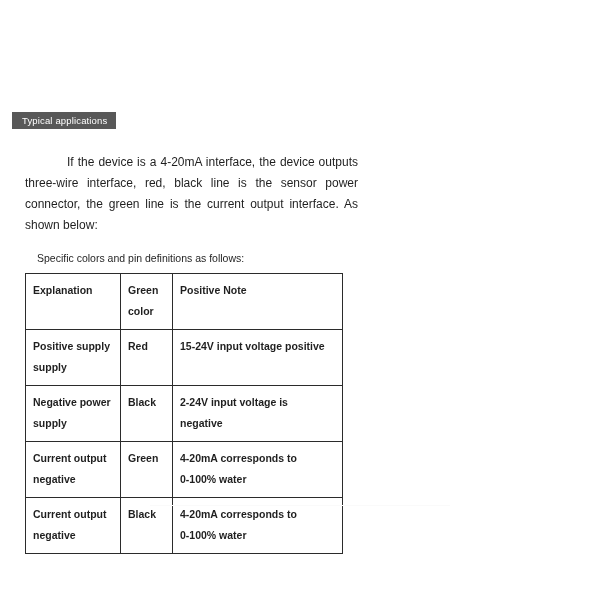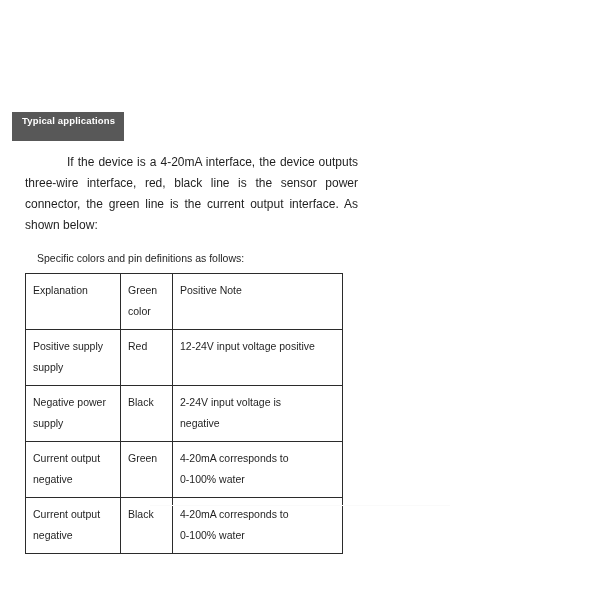--- a/index.html
+++ b/index.html
@@ -22,26 +22,26 @@
     width: 600px;
     height: 600px;
     background: #ffffff;
   }
 
   
   .section-badge {
     position: absolute;
     left: 12px;
     top: 112px;
-    height: 29px;
+    height: 17px;
     padding: 0 9px 0 10px;
     background: #585858;
     color: #ffffff;
     font-size: 9.5px;
-    font-weight: bold;
+    font-weight: normal;
     letter-spacing: 0.15px;
     line-height: 17px;
     white-space: nowrap;
     display: inline-block;
   }
 
   
   .body-block {
     position: absolute;
     left: 25px;
@@ -85,20 +85,21 @@
 
   .pin-table td {
     border: 1px solid #2b2b2b;
     vertical-align: top;
     padding: 6px 0 7px 7px;
     line-height: 21px;
   }
   .pin-table td .cell-line {
     display: block;
     white-space: nowrap;
+    font-weight: bold;
   }
 
   
   .artifact-line {
     position: absolute;
     left: 150px;
     top: 505px;
     width: 300px;
     height: 1px;
     background: #fafafa;
@@ -138,21 +139,21 @@
 
       <tr>
         <td>
           <span class="cell-line">Positive supply</span>
           <span class="cell-line">supply</span>
         </td>
         <td>
           <span class="cell-line">Red</span>
         </td>
         <td>
-          <span class="cell-line">12-24V input voltage positive</span>
+          <span class="cell-line">15-24V input voltage positive</span>
         </td>
       </tr>
 
       <tr>
         <td>
           <span class="cell-line">Negative power</span>
           <span class="cell-line">supply</span>
         </td>
         <td>
           <span class="cell-line">Black</span>

